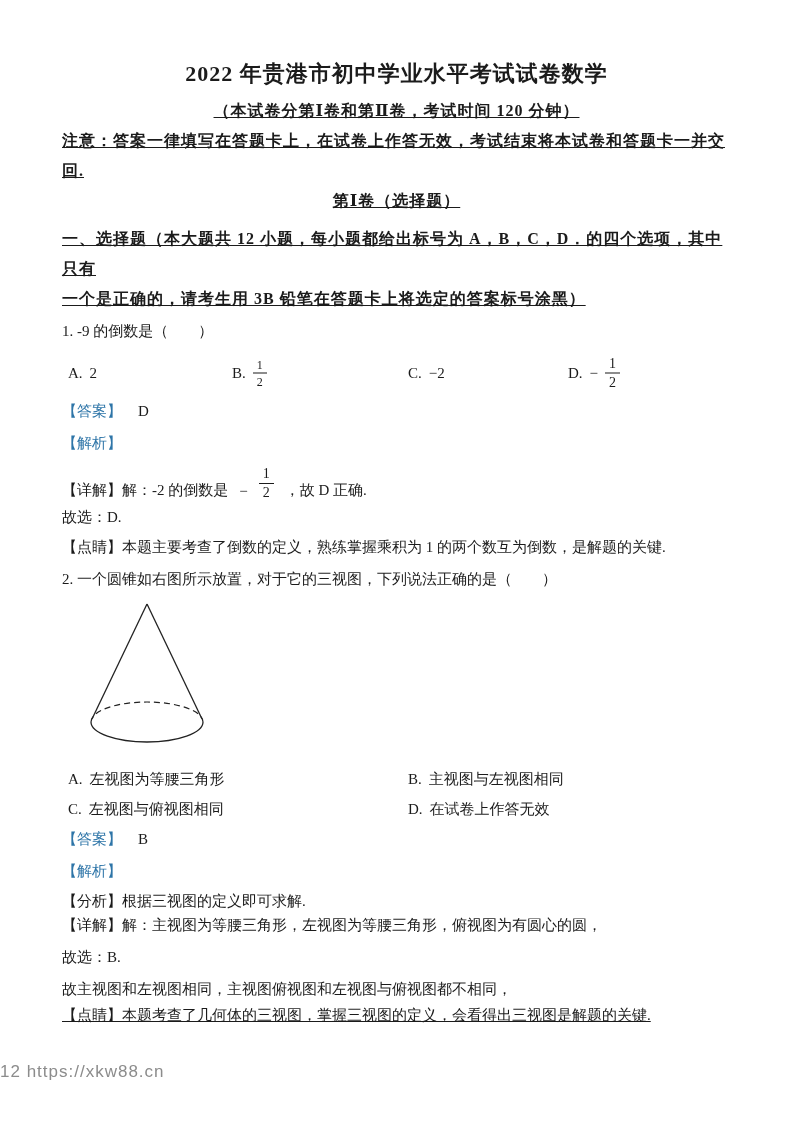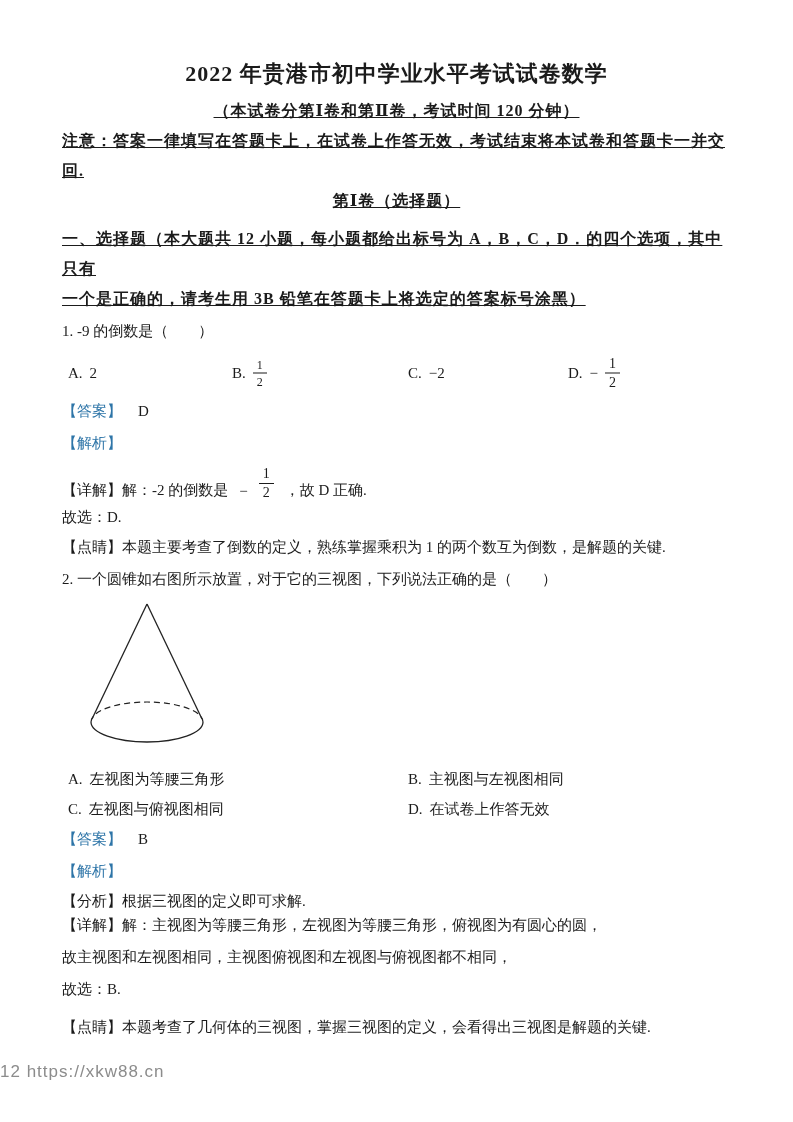--- a/index.html
+++ b/index.html
@@ -146,22 +146,22 @@
       </span>
     </div>
 
     <div class="answer-line">
       <span class="blue">【答案】</span>
       <span>B</span>
     </div>
     <div class="body15 blue" style="margin-top:10px;">【解析】</div>
     <div class="body15" style="margin-top:8px;">【分析】根据三视图的定义即可求解.</div>
     <div class="body15" style="margin-top:2px;">【详解】解：主视图为等腰三角形，左视图为等腰三角形，俯视图为有圆心的圆，</div>
+    <div class="body15" style="margin-top:10px;">故选：B.</div>
     <div class="body15" style="margin-top:10px;">故主视图和左视图相同，主视图俯视图和左视图与俯视图都不相同，</div>
-    <div class="body15" style="margin-top:10px;">故选：B.</div>
-    <div class="body15" style="margin-top:16px;">【点睛】本题考查了几何体的三视图，掌握三视图的定义，会看得出三视图是解题的关键.</div>
+    <div class="body15" style="margin-top:4px;text-decoration:underline;">【点睛】本题考查了几何体的三视图，掌握三视图的定义，会看得出三视图是解题的关键.</div>
   </div>
 
   <div class="footer">
     <span>12 https://xkw88.cn</span>
   </div>
 
 </div>
 
 </body></html>

